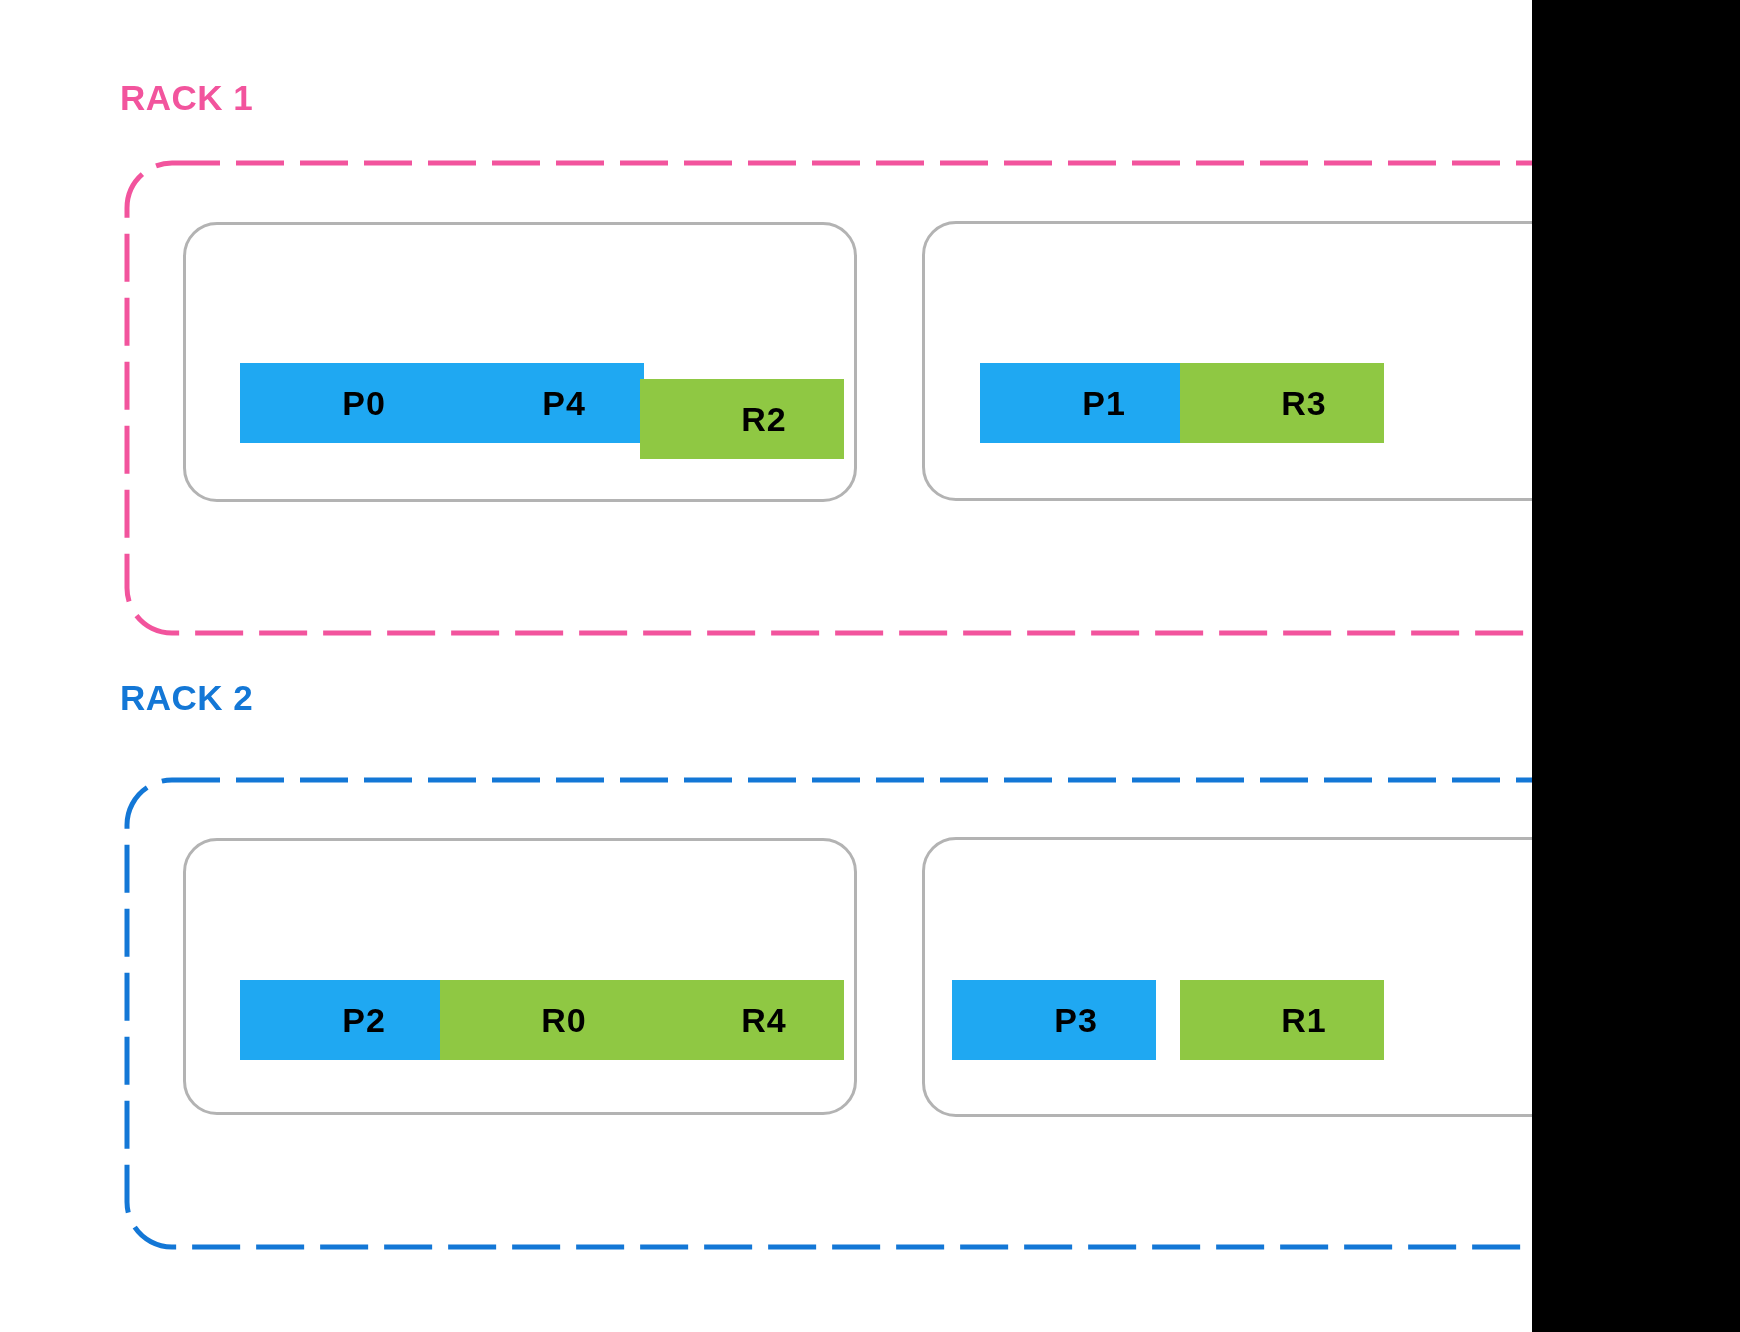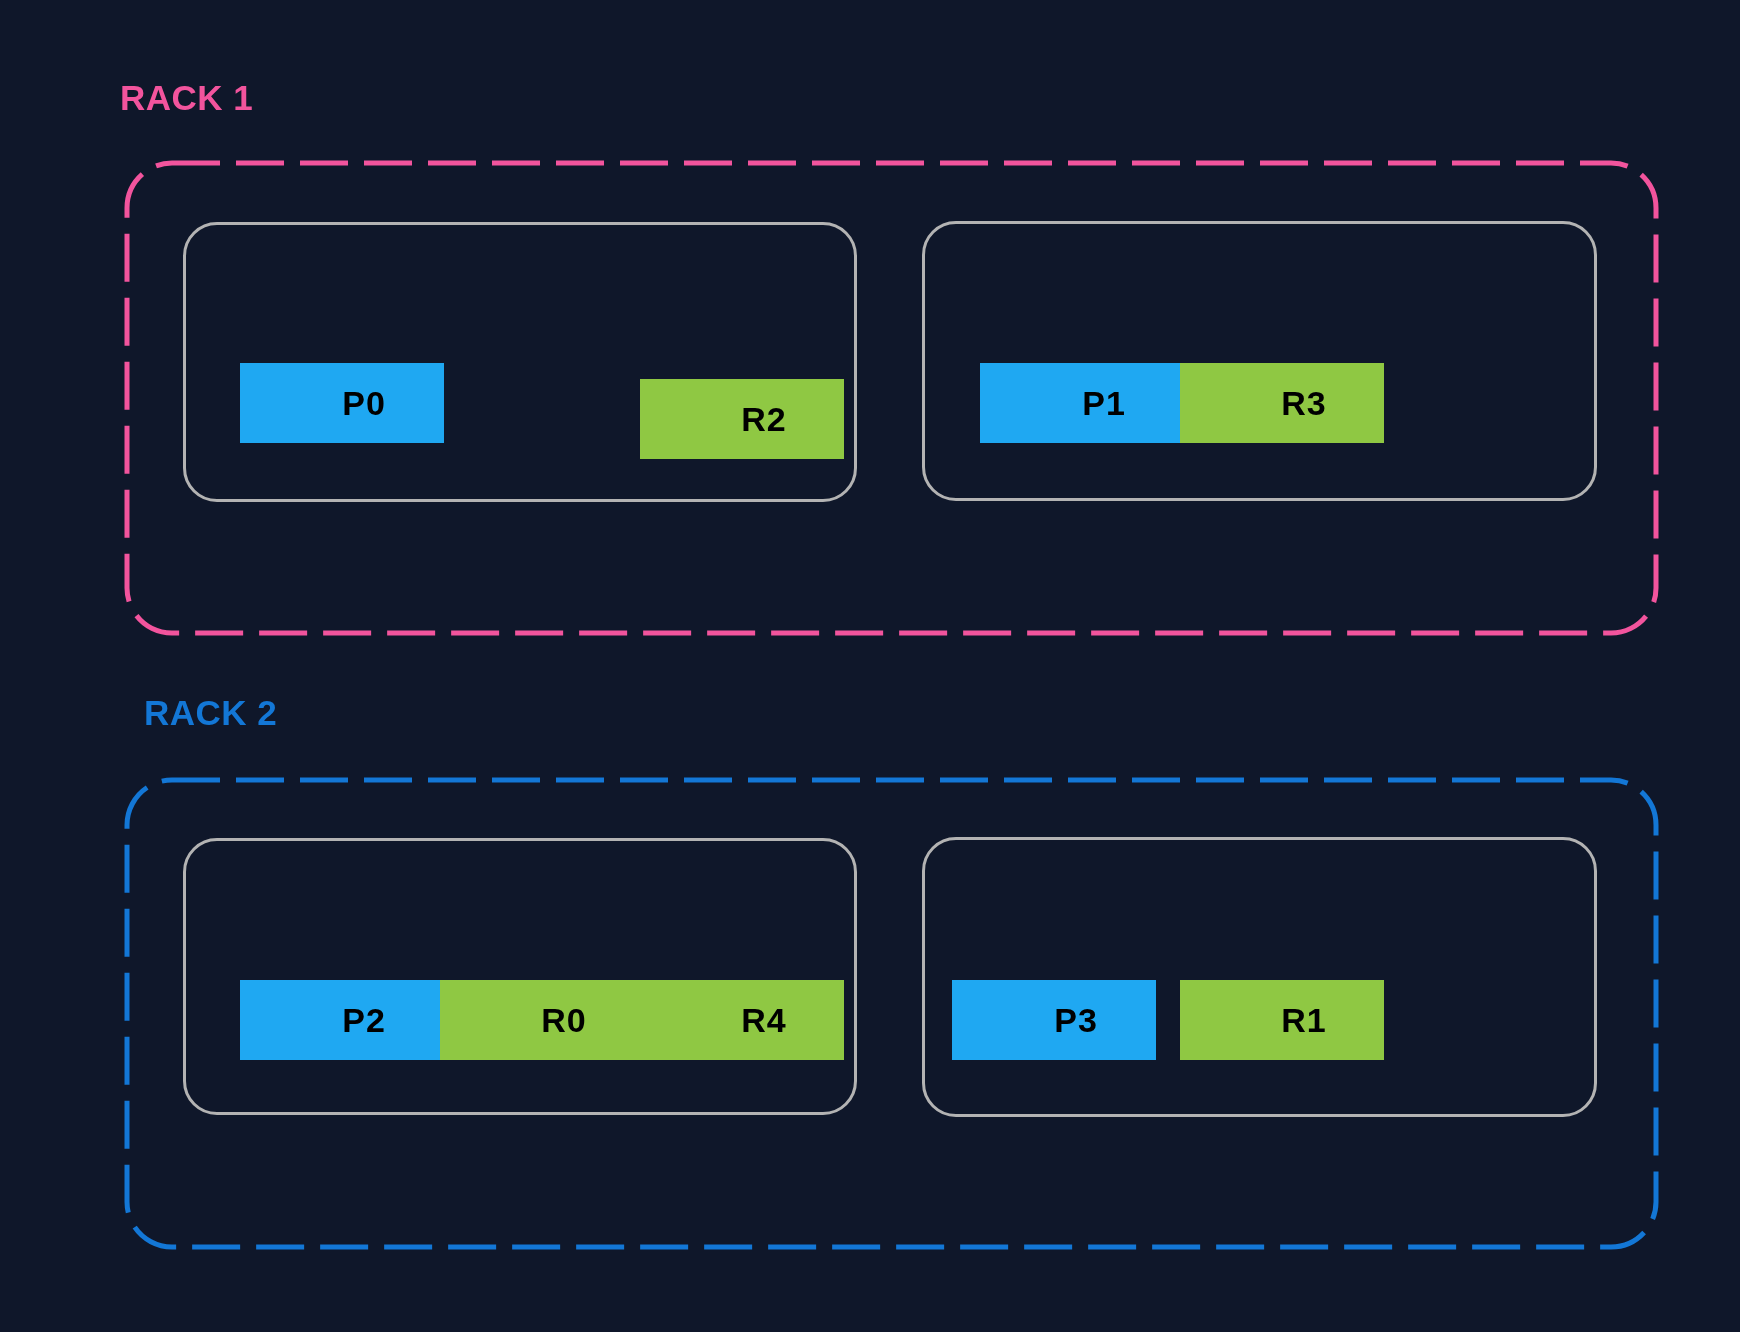--- a/index.html
+++ b/index.html
@@ -2,23 +2,23 @@
 <html><head>
 <meta charset="utf-8">
 <style>
   html, body {
     margin: 0;
     padding: 0;
     background: #000000;
   }
   .stage {
     position: relative;
-    width: 1740px;
+    width: 1532px;
     height: 1332px;
-    background: #0f172a;
+    background: #ffffff;
     overflow: hidden;
     font-family: "Liberation Sans", "DejaVu Sans", sans-serif;
   }
   .rack-label {
     position: absolute;
     font-size: 35px;
     font-weight: 700;
     letter-spacing: 0.5px;
     line-height: 1;
     white-space: nowrap;
@@ -56,26 +56,27 @@
   <div class="rack-label" style="left: 120px; top: 80px; color: rgb(242, 84, 157);">RACK 1</div>
 
   <svg class="rack-border" style="left:124px; top:160px;" width="1535" height="476" viewBox="0 0 1535 476">
     <rect x="3" y="3" width="1529" height="470" rx="45" ry="45" fill="none" stroke-width="5" stroke-dasharray="48 16" stroke="#F2549D"></rect>
   </svg>
 
   <div class="node" style="left:183px; top:222px; width:674px; height:280px;"></div>
   <div class="node" style="left:922px; top:221px; width:675px; height:280px;"></div>
 
   <div class="chip" style="left: 240px; top: 363px; background: rgb(31, 168, 242);">P0</div>
+  <div class="chip" style="left: 440px; top: 363px; background: rgb(31, 168, 242);">P4</div>
   <div class="chip" style="left: 640px; top: 363px; background: rgb(143, 200, 67); margin-top: 16px;">R2</div>
 
   <div class="chip" style="left: 980px; top: 363px; background: rgb(31, 168, 242);">P1</div>
   <div class="chip" style="left: 1180px; top: 363px; background: rgb(143, 200, 67);">R3</div>
 
-  <div class="rack-label" style="left: 120px; top: 695px; color: rgb(19, 119, 214); margin-left: 24px;">RACK 2</div>
+  <div class="rack-label" style="left: 120px; top: 680px; color: rgb(19, 119, 214);">RACK 2</div>
 
   <svg class="rack-border" style="left:124px; top:777px;" width="1535" height="473" viewBox="0 0 1535 473">
     <rect x="3" y="3" width="1529" height="467" rx="45" ry="45" fill="none" stroke-width="5" stroke-dasharray="48 16" stroke="#1377D6"></rect>
   </svg>
 
   <div class="node" style="left:183px; top:838px; width:674px; height:277px;"></div>
   <div class="node" style="left:922px; top:837px; width:675px; height:280px;"></div>
 
   <div class="chip" style="left: 240px; top: 980px; background: rgb(31, 168, 242);">P2</div>
   <div class="chip" style="left: 440px; top: 980px; background: rgb(143, 200, 67);">R0</div>

